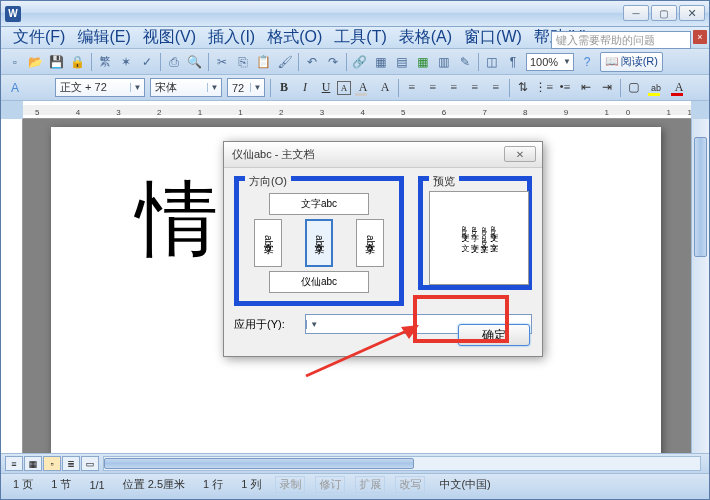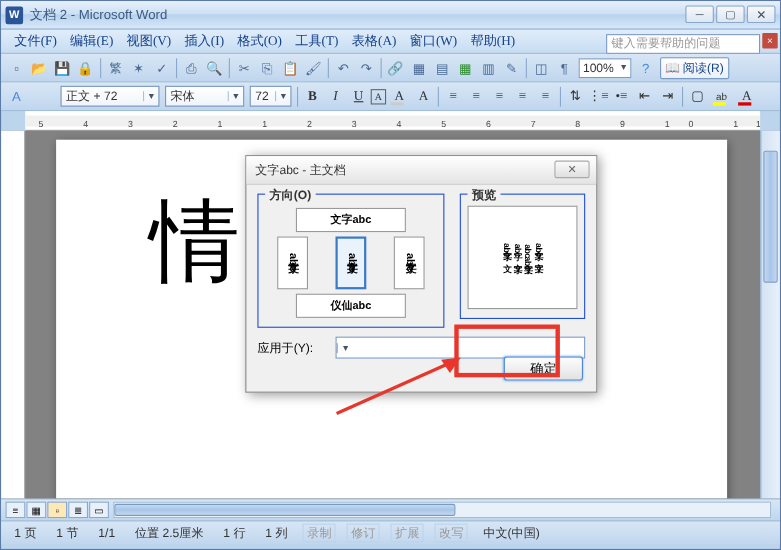--- a/index.html
+++ b/index.html
@@ -5,21 +5,21 @@
 *{box-sizing:border-box;margin:0;padding:0;font-family:"Microsoft YaHei",SimSun,sans-serif;font-size:11px;}
 body{background:#fff;overflow:hidden;width:710px;height:500px;position:relative;}
 .window{width:710px;height:500px;background:#bcd4ec;border:1px solid #5a7ba8;position:relative;}
 .titlebar{height:26px;background:linear-gradient(#e8f0fa,#cde0f5 45%,#b8d2ed 50%,#d8e8f8);display:flex;align-items:center;padding:0 4px;border-bottom:1px solid #8aa8cc;}
 .titlebar .word-icon{width:16px;height:16px;background:#2a5699;margin-right:6px;border-radius:2px;display:flex;align-items:center;justify-content:center;color:#fff;font-size:10px;font-weight:bold;}
 .titlebar .title-text{color:#3a5a82;font-size:12px;}
 .winbtns{position:absolute;right:4px;top:4px;display:flex;gap:2px;}
 .winbtn{width:26px;height:16px;background:linear-gradient(#f8f8f8,#dce6f2);border:1px solid #8aa8cc;border-radius:2px;display:flex;align-items:center;justify-content:center;font-size:10px;color:#456;}
 .close-icon-x{font-size:11px;}
 .menubar{height:22px;background:linear-gradient(#e0edfa,#c8ddf2);display:flex;align-items:center;padding:0 6px;border-bottom:1px solid #a2bdd8;position:relative;}
-.menubar .menu-item{padding:2px 6px;color:#15428b;font-size:12px;cursor:default;font-family:Liberation Serif, serif;}
+.menubar .menu-item{padding:2px 6px;color:#15428b;font-size:16px;cursor:default;}
 .help-search{position:absolute;right:18px;top:4px;width:140px;height:18px;background:#fff;border:1px solid #7a9ac4;padding:0 4px;color:#999;font-size:11px;line-height:16px;}
 .menubar-close{position:absolute;right:2px;top:3px;width:14px;height:14px;background:#c24a3f;color:#fff;font-size:9px;display:flex;align-items:center;justify-content:center;border-radius:1px;}
 .toolbar{height:26px;background:linear-gradient(#d8e6f5,#c0d6ee);border-bottom:1px solid #a2bdd8;display:flex;align-items:center;padding:0 4px;gap:1px;}
 .tbtn{width:20px;height:20px;display:flex;align-items:center;justify-content:center;border:1px solid transparent;border-radius:2px;font-size:12px;color:#4a6a94;}
 .tsep{width:1px;height:18px;background:#8aa8cc;margin:0 2px;}
 .zoom-box{display:flex;align-items:center;border:1px solid #7a9ac4;background:#fff;height:18px;margin:0 2px;}
 .zoom-val{width:34px;text-align:center;font-size:11px;color:#333;}
 .zoom-arrow{width:12px;font-size:8px;color:#456;text-align:center;}
 .read-btn{display:flex;align-items:center;gap:2px;padding:0 4px;height:20px;border:1px solid #7a9ac4;background:linear-gradient(#fff,#e8f0fa);border-radius:2px;margin-left:2px;font-size:11px;color:#15428b;}
 .formatbar{height:26px;background:linear-gradient(#d8e6f5,#c0d6ee);border-bottom:1px solid #a2bdd8;display:flex;align-items:center;padding:0 4px;gap:1px;}
@@ -47,21 +47,21 @@
 .hscroll-track{flex:1;height:15px;background:#e8f0fa;border:1px solid #a2bdd8;margin:0 4px;position:relative;}
 .hscroll-thumb{position:absolute;left:0;top:1px;height:11px;width:310px;background:linear-gradient(#c4d8f0,#a8c6e8,#c4d8f0);border:1px solid #7a9ac4;border-radius:2px;}
 .statusbar{height:22px;background:linear-gradient(#d8e6f5,#c0d6ee);border-top:1px solid #a2bdd8;display:flex;align-items:center;padding:0 8px;gap:10px;font-size:11px;color:#333;}
 .stat-cell{padding:0 4px;}
 .stat-grey{color:#999;border:1px solid #bcd4ec;padding:0 3px;}
 
 .dialog{position:absolute;left:222px;top:140px;width:320px;height:216px;background:#f0f0f0;border:1px solid #888;box-shadow:2px 2px 10px rgba(0,0,0,0.4);}
 .dialog-title{height:26px;background:linear-gradient(#fff,#e4e4e4);border-bottom:1px solid #ccc;display:flex;align-items:center;padding:0 8px;font-size:12px;color:#333;position:relative;}
 .dlg-close{position:absolute;right:6px;top:4px;width:32px;height:16px;border:1px solid #aaa;border-radius:2px;background:linear-gradient(#fafafa,#e0e0e0);font-size:10px;display:flex;align-items:center;justify-content:center;color:#666;}
 .dialog-body{padding:8px 10px;}
-.groupbox{border:1px solid #1d4ed8;position:relative;padding:10px 6px 6px;font-weight:bold;}
+.groupbox{border:5px solid #1d4ed8;position:relative;padding:10px 6px 6px;}
 .groupbox-label{position:absolute;top:-7px;left:6px;background:#f0f0f0;padding:0 4px;font-size:11px;color:#333;}
 .direction-group{width:170px;float:left;}
 .preview-group{width:114px;float:right;height:114px;}
 .orient-btn{border:1px solid #999;background:#fff;font-size:10px;display:flex;align-items:center;justify-content:center;margin:2px auto;cursor:default;text-align:right;}
 .orient-h{width:100px;height:22px;}
 .orient-row{display:flex;justify-content:center;gap:4px;margin:2px 0;}
 .orient-v{width:28px;height:48px;writing-mode:vertical-rl;}
 .orient-v.selected{border:2px solid #3a78c8;background:#eaf2fc;}
 .preview-box{width:100px;height:94px;border:1px solid #999;background:#fff;margin:0 auto;position:relative;font-size:8px;display:flex;align-items:center;justify-content:center;}
 .preview-text{writing-mode:vertical-rl;line-height:1.2;font-size:8px;letter-spacing:-0.5px;}
@@ -81,21 +81,20 @@
 
 .ruler-nums{position:absolute;top:3px;left:12px;font-size:8px;color:#444;letter-spacing:17px;white-space:nowrap;}
 </style>
 </head>
 <body>
 
 <div class="window">
 
   <div class="titlebar">
     <div class="word-icon">W</div>
-    <div class="title-text">文档 2 - Microsoft Word</div>
     <div class="winbtns">
       <div class="winbtn">─</div>
       <div class="winbtn">▢</div>
       <div class="winbtn close-icon-x">✕</div>
     </div>
   </div>
 
   <div class="menubar">
     <span class="menu-item">文件(F)</span>
     <span class="menu-item">编辑(E)</span>
@@ -233,21 +232,21 @@
     <span class="stat-cell">1 列</span>
     <span class="stat-grey">录制</span>
     <span class="stat-grey">修订</span>
     <span class="stat-grey">扩展</span>
     <span class="stat-grey">改写</span>
     <span class="stat-cell">中文(中国)</span>
   </div>
 
   <div class="dialog">
     <div class="dialog-title">
-      <span>文字abc - 主文档</span>
+      <span>仪仙abc - 主文档</span>
       <div class="dlg-close">✕</div>
     </div>
     <div class="dialog-body">
       <div class="groupbox direction-group">
         <div class="groupbox-label">方向(O)</div>
         <div class="orient-btn orient-h">文字abc</div>
         <div class="orient-row">
           <div class="orient-btn orient-v">文字abc</div>
           <div class="orient-btn orient-v selected">文字abc</div>
           <div class="orient-btn orient-v">文字abc</div>

